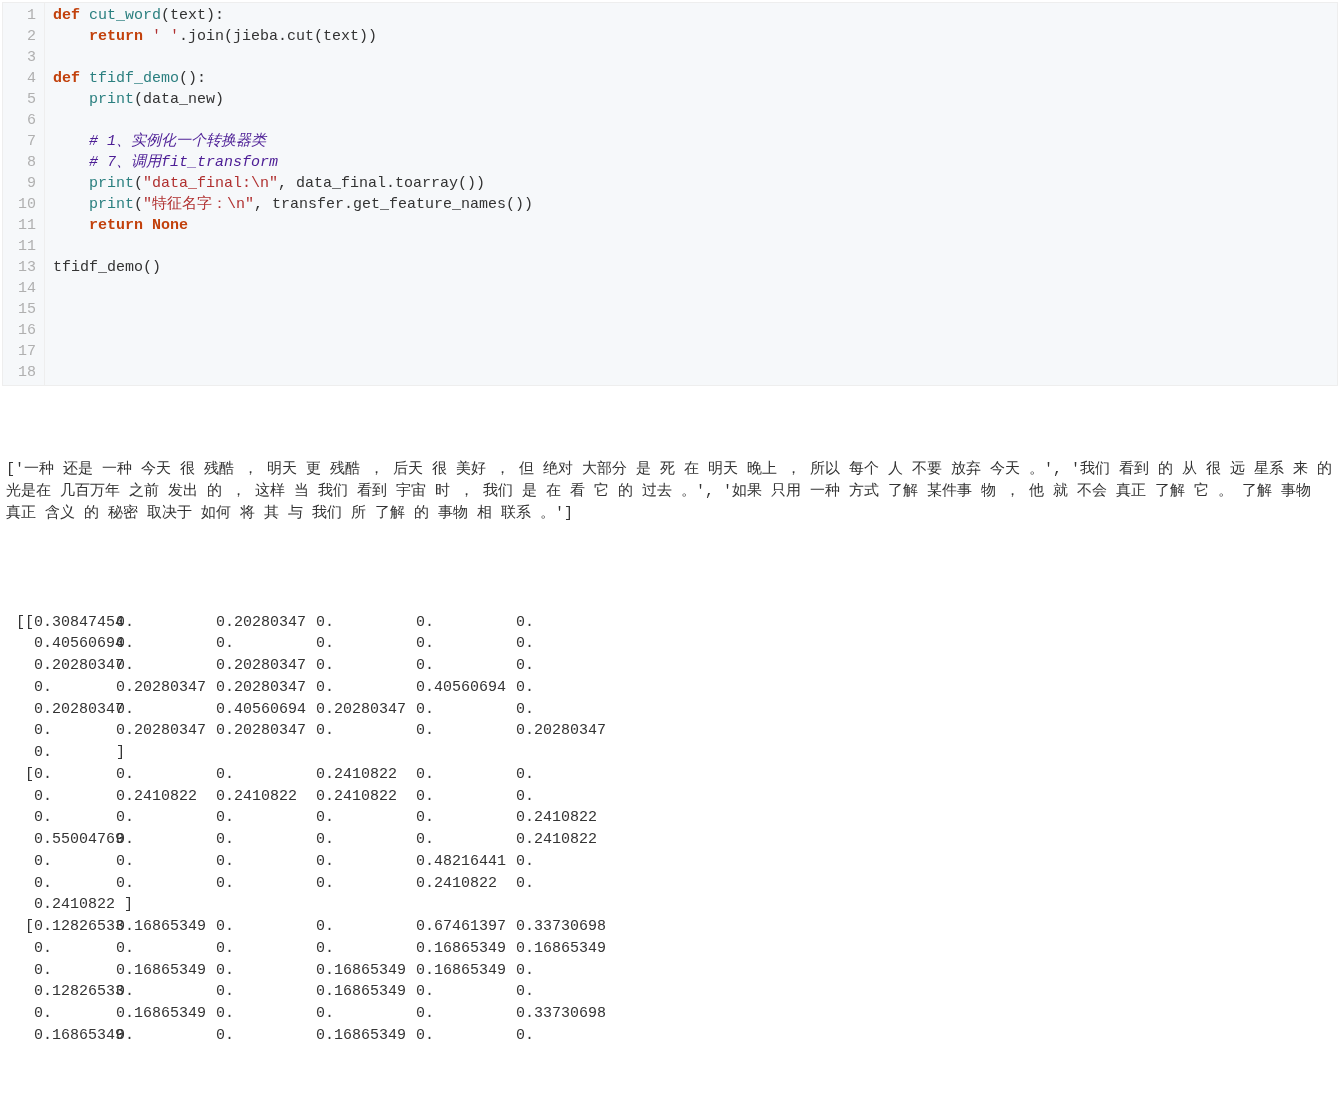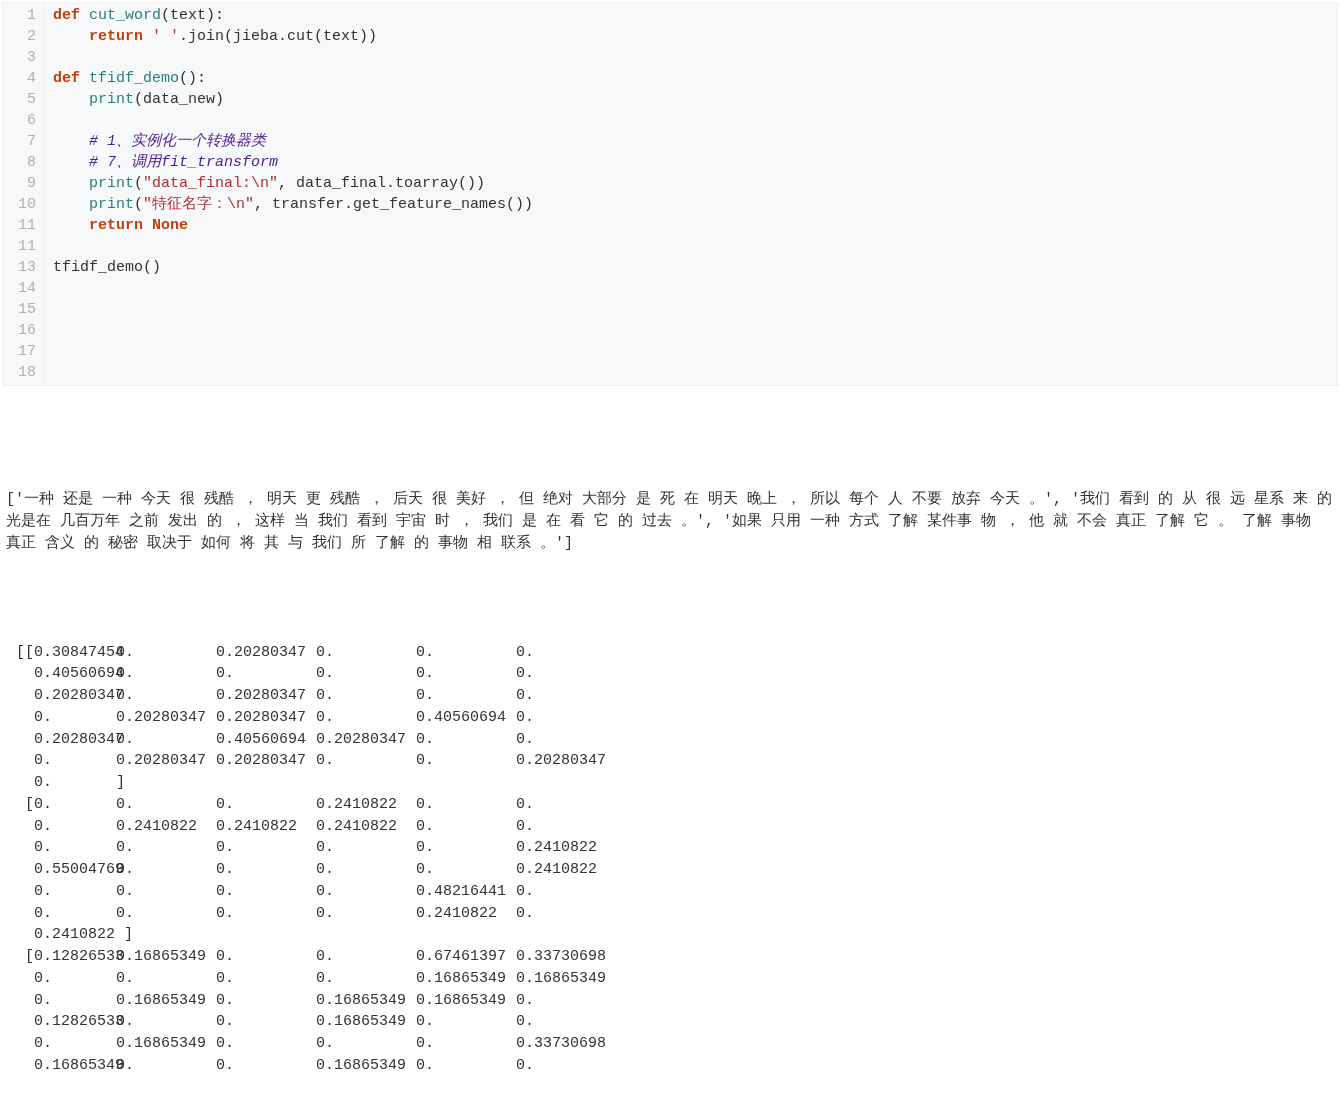--- a/index.html
+++ b/index.html
@@ -41,21 +41,21 @@
   .caret { border-right: 1px solid #555; display:inline-block; height:15px; vertical-align:middle; }
 
   .output {
     padding: 6px 6px 10px 6px;
     font-family: "SimSun", "宋体", "Courier New", monospace;
     font-size: 15px;
     color: #333;
     white-space: pre-wrap;
     line-height: 1.45;
   }
-  .sentences { white-space: normal; word-break: break-all; margin-top: 30px; }
+  .sentences { white-space: normal; word-break: break-all; }
   .matrix { white-space: pre; font-family: "Courier New", monospace; }
   .cell { display: inline-block; width: 100px; }
   .row { display: block; padding-left: 10px; }
 </style>
 </head>
 <body>
 
 <div class="code-block">
   <div class="gutter" id="gutter">
       <div>1</div>

